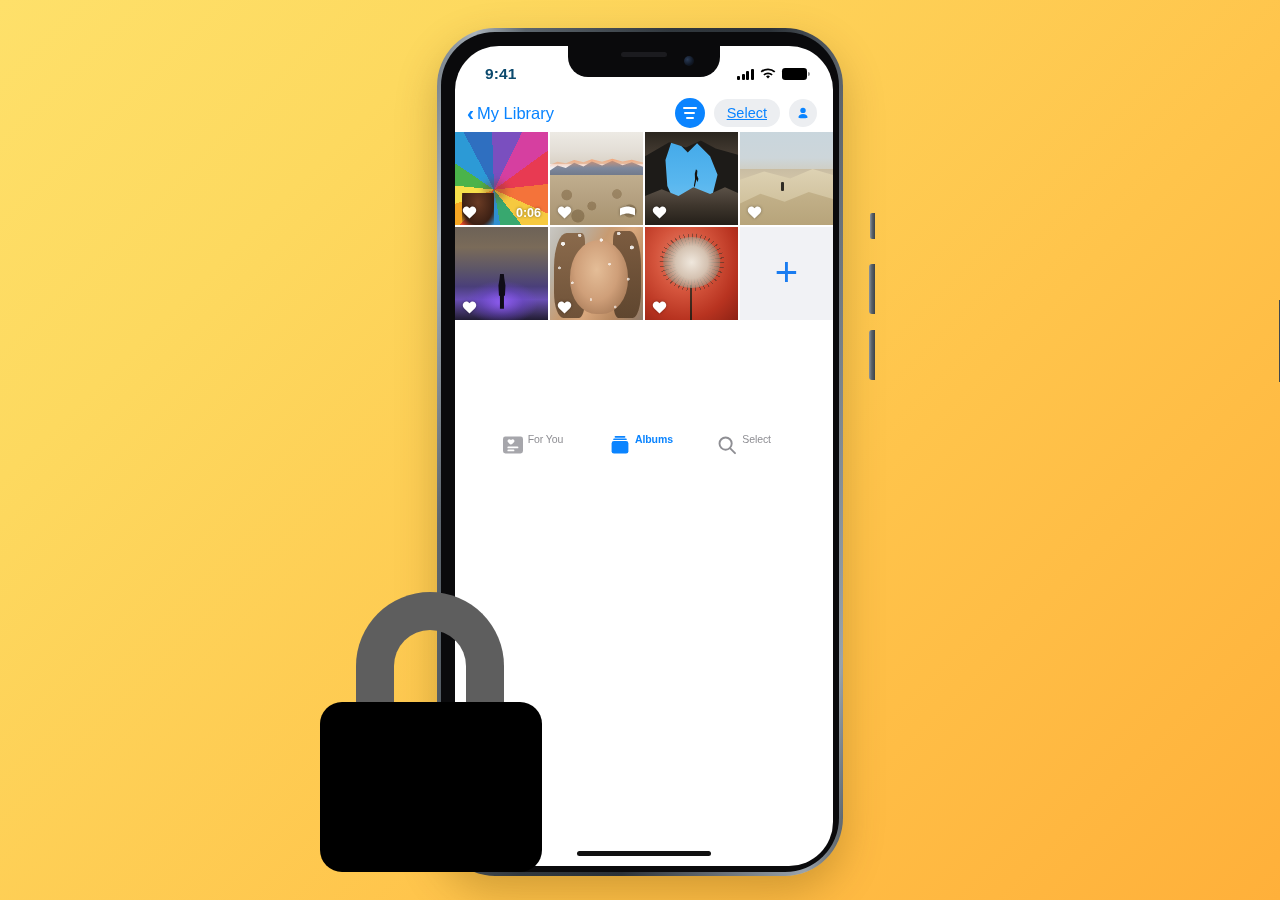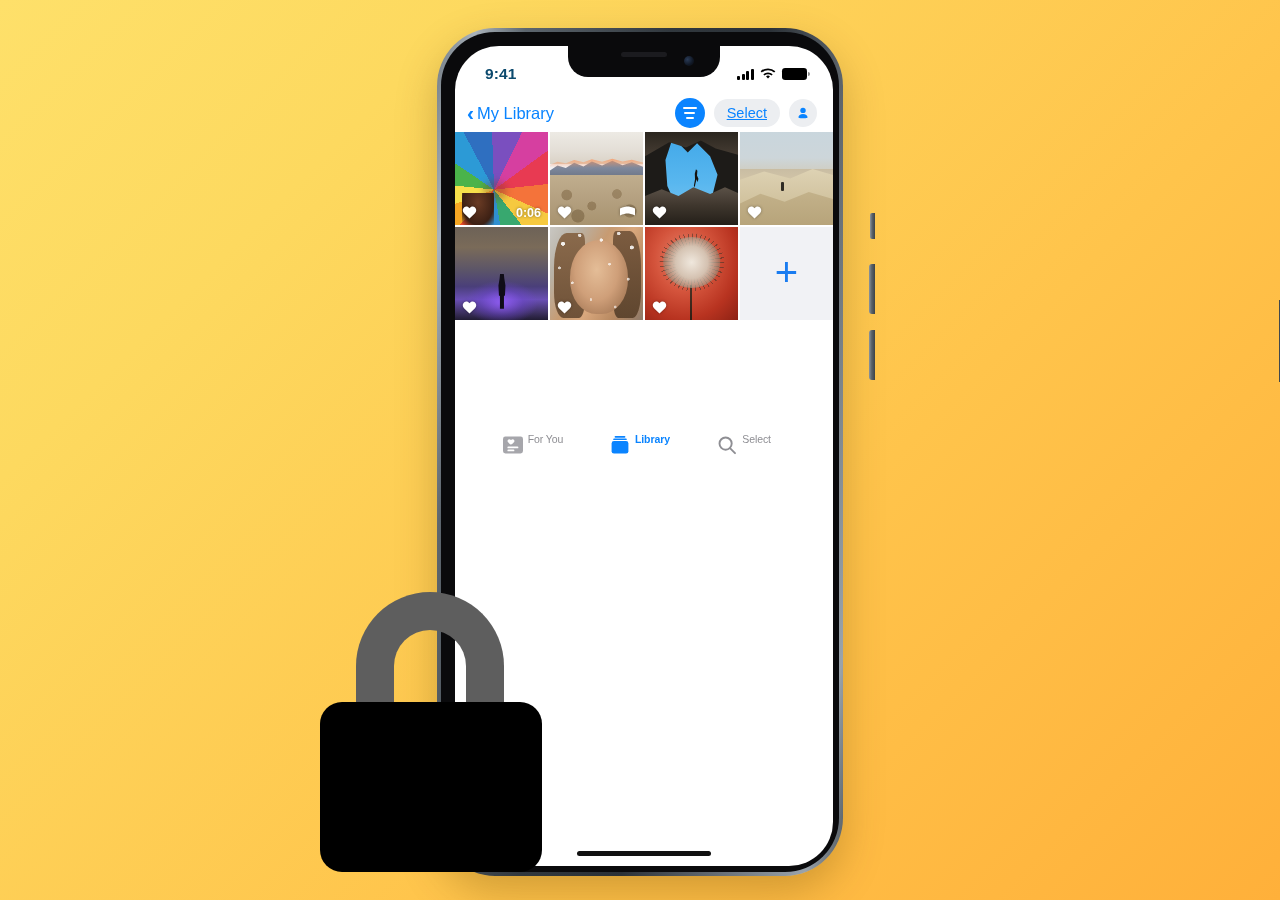--- a/index.html
+++ b/index.html
@@ -677,21 +677,21 @@
               <span class="tab-label">For You</span>
             </div>
             <div class="tab active">
               <span class="tab-icon">
                 <svg width="22" height="20" viewBox="0 0 22 20">
                   <rect x="5.6" y="1" width="10.8" height="1.7" rx=".85" fill="#0a84ff"></rect>
                   <rect x="4.2" y="3.4" width="13.6" height="1.7" rx=".85" fill="#0a84ff"></rect>
                   <rect x="2.6" y="6" width="16.8" height="12.6" rx="2.4" fill="#0a84ff"></rect>
                 </svg>
               </span>
-              <span class="tab-label">Library</span>
+              <span class="tab-label">Albums</span>
             </div>
             <div class="tab">
               <span class="tab-icon">
                 <svg width="22" height="20" viewBox="0 0 22 20">
                   <circle cx="9.6" cy="8.6" r="6.1" fill="none" stroke="#8e8e93" stroke-width="1.9"></circle>
                   <line x1="14.2" y1="13.4" x2="19" y2="18.2" stroke="#8e8e93" stroke-width="1.9" stroke-linecap="round"></line>
                 </svg>
               </span>
               <span class="tab-label">Select</span>
             </div>

